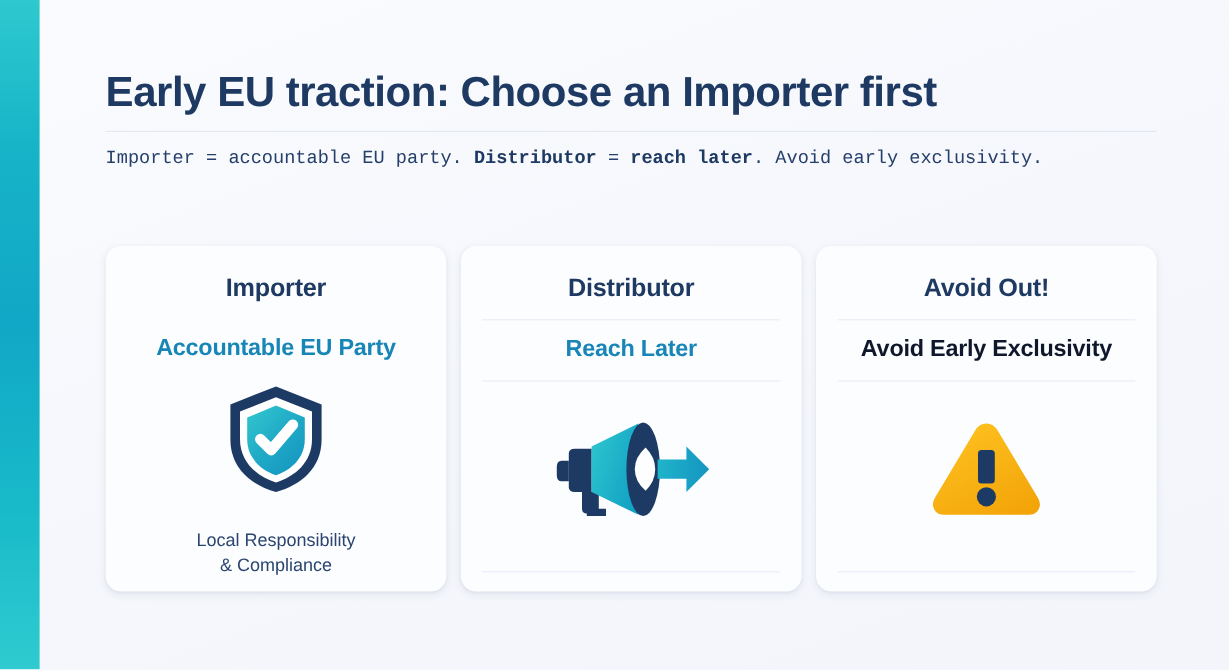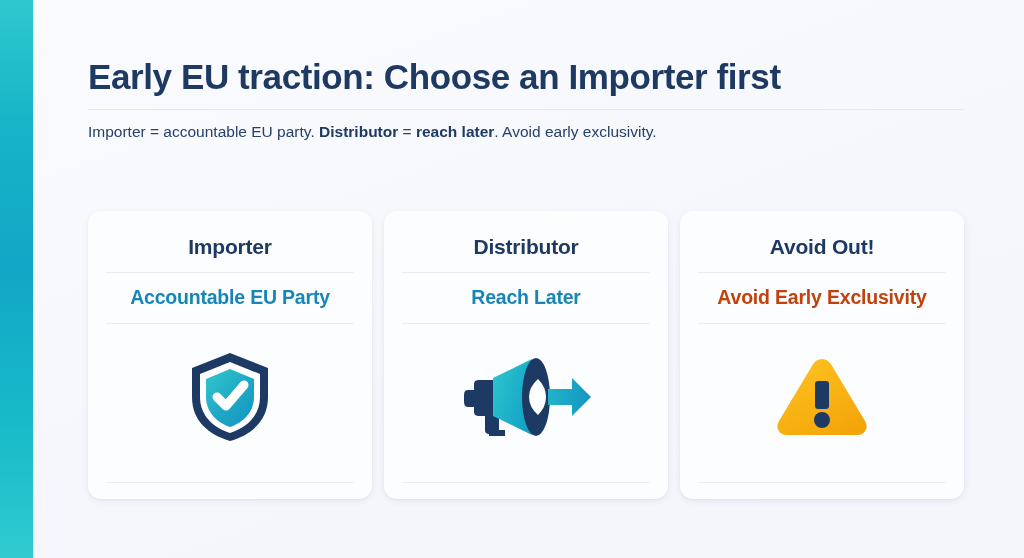--- a/index.html
+++ b/index.html
@@ -70,31 +70,32 @@
     width: 100%;
     background: #e4e8f1;
   }
   .page-subtitle {
     margin: 0;
     padding-top: 12px;
     font-size: 15.5px;
     color: #27406b;
     line-height: 1.35;
     white-space: nowrap;
+    font-family: Liberation Mono, monospace;
   }
   .page-subtitle b {
     font-weight: bold;
     color: #1e3a63;
   }
 
   
   .cards {
     position: absolute;
     left: 55px;
-    top: 211px;
+    top: 205px;
     width: 876px;
     display: flex;
     gap: 12px;
   }
   .card {
     flex: 1 1 0;
     background: #fcfdff;
     border-radius: 13px;
     box-shadow: 0 2px 7px rgba(35,55,95,0.075),
                 0 1px 2px rgba(35,55,95,0.05);
@@ -125,21 +126,21 @@
 
   .card-subtitle {
     font-size: 19.5px;
     font-weight: bold;
     text-align: center;
     letter-spacing: -0.2px;
     line-height: 1.15;
     padding: 13px 0 0 0;
   }
   .card-subtitle.teal  { color: #1786b6; }
-  .card-subtitle.red   { color: #c2410c; }
+  .card-subtitle.red   { color: #0f172a; }
 
   .icon-area {
     flex: 1 1 auto;
     display: flex;
     align-items: center;
     justify-content: center;
     width: 100%;
     padding: 4px 0 2px 0;
   }
 
@@ -195,20 +196,22 @@
             <path d="M44 11 L74 23 L74 46 C74 65 60 77 44 82 C28 77 14 65 14 46 L14 23 Z" fill="#ffffff"></path>
 
             <path d="M44 18 L68 28 L68 46 C68 62 56 72 44 76 C32 72 20 62 20 46 L20 28 Z" fill="url(#shieldGrad)"></path>
 
             <path d="M31 46 L40 55 L58 34" fill="none" stroke="#ffffff" stroke-width="9" stroke-linecap="round" stroke-linejoin="round"></path>
           </svg>
         </div>
 
         <div class="card-divider"></div>
 
+        <div class="card-footnote">Local Responsibility
+&amp; Compliance</div>
       </div>
 
       <div class="card">
         <div class="card-title">Distributor</div>
 
         <div class="card-divider"></div>
 
         <div class="card-subtitle teal">Reach Later</div>
 
         <div class="card-divider"></div>

